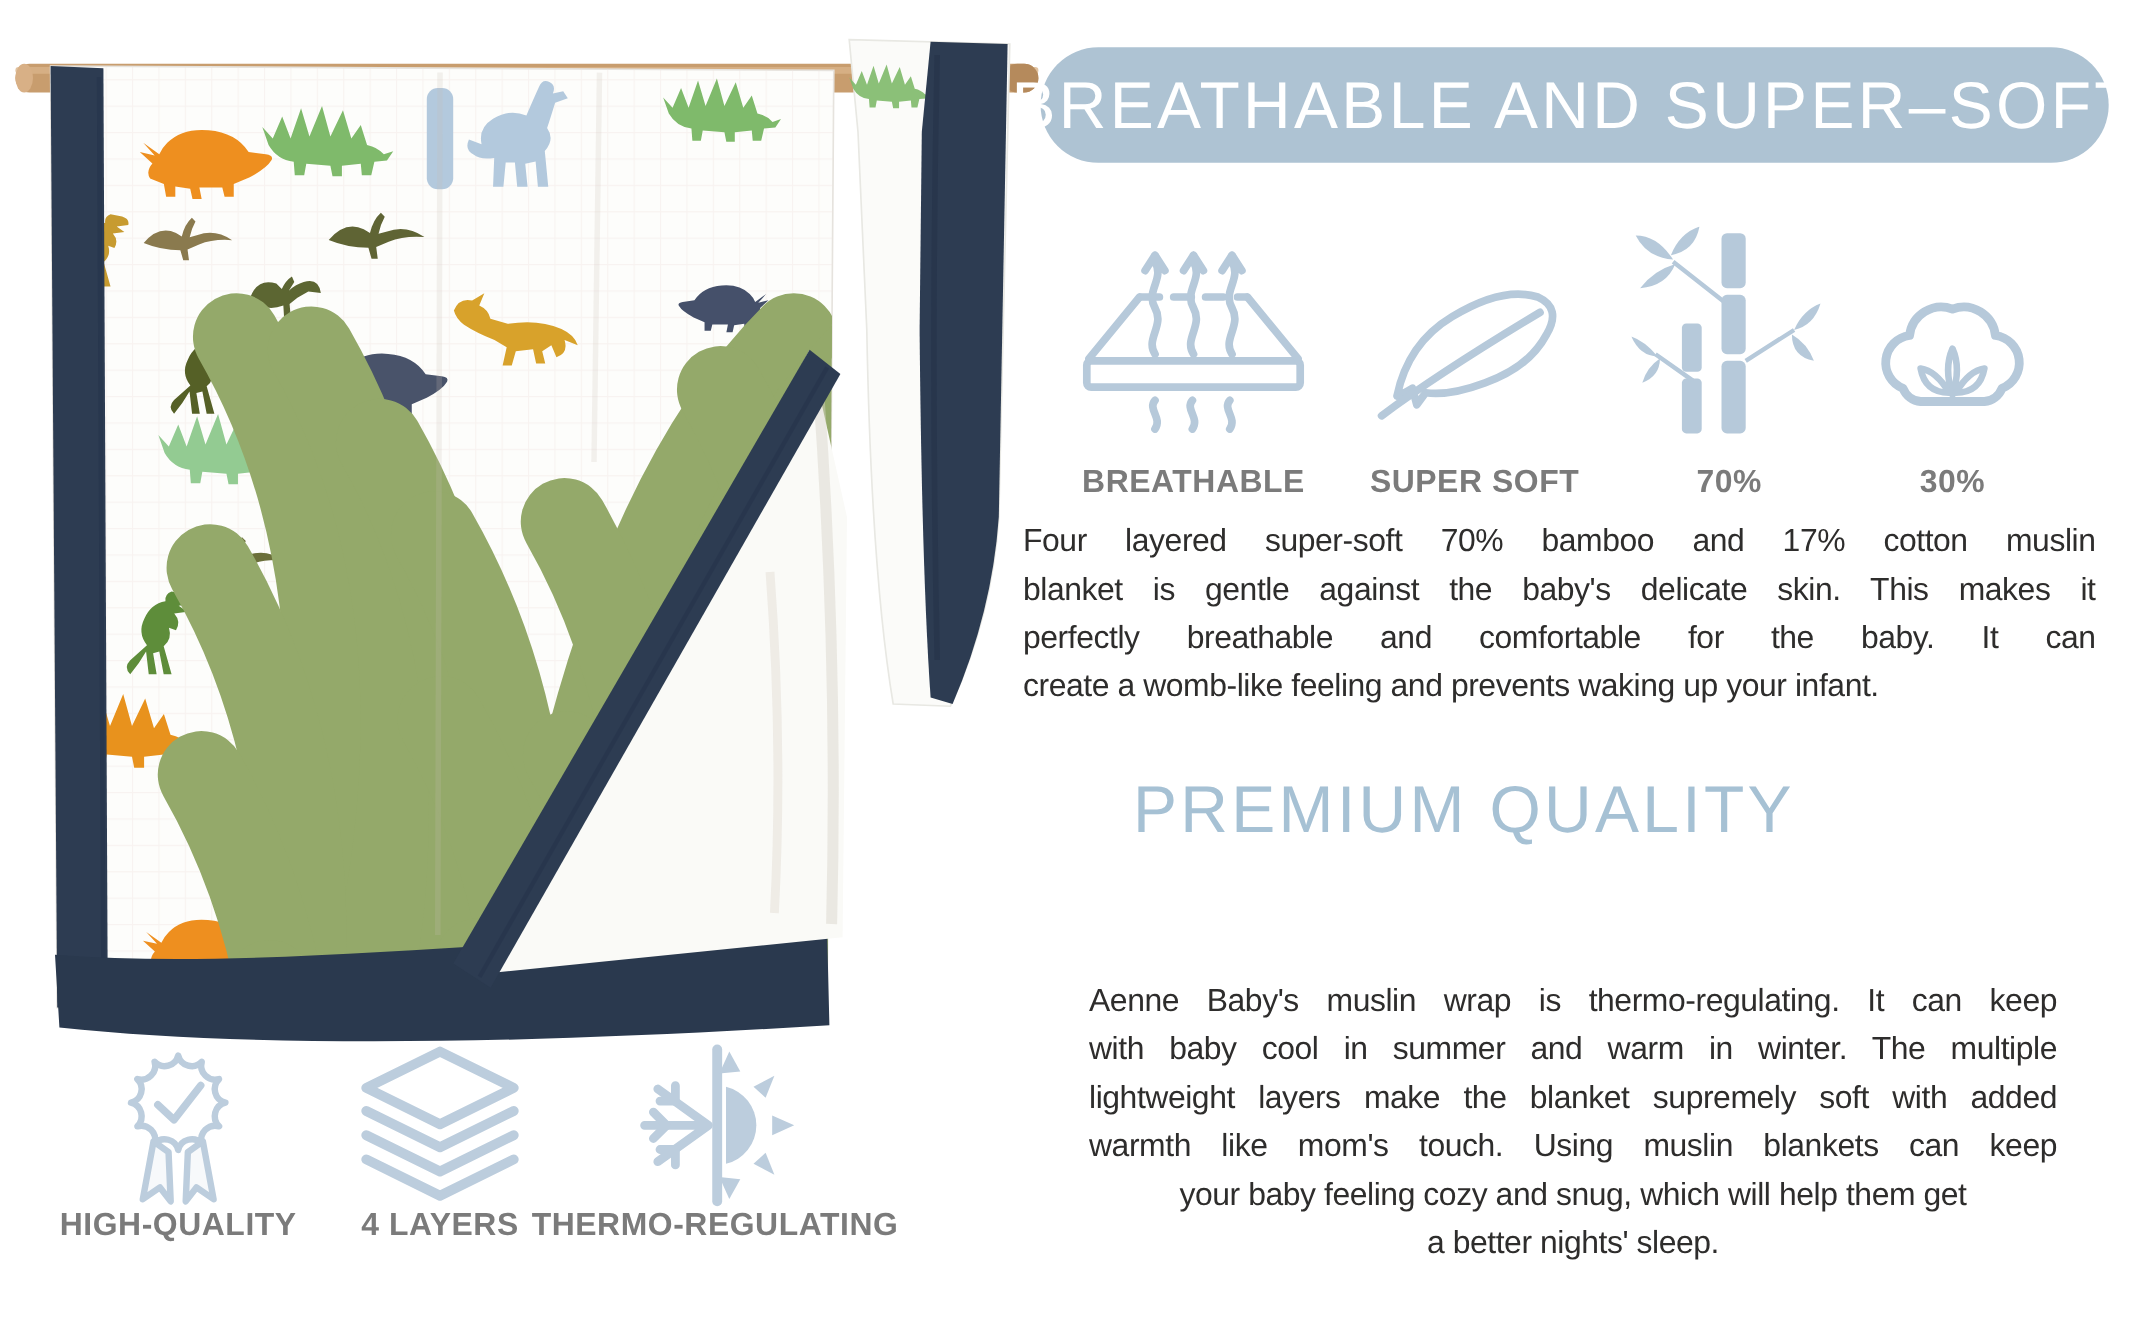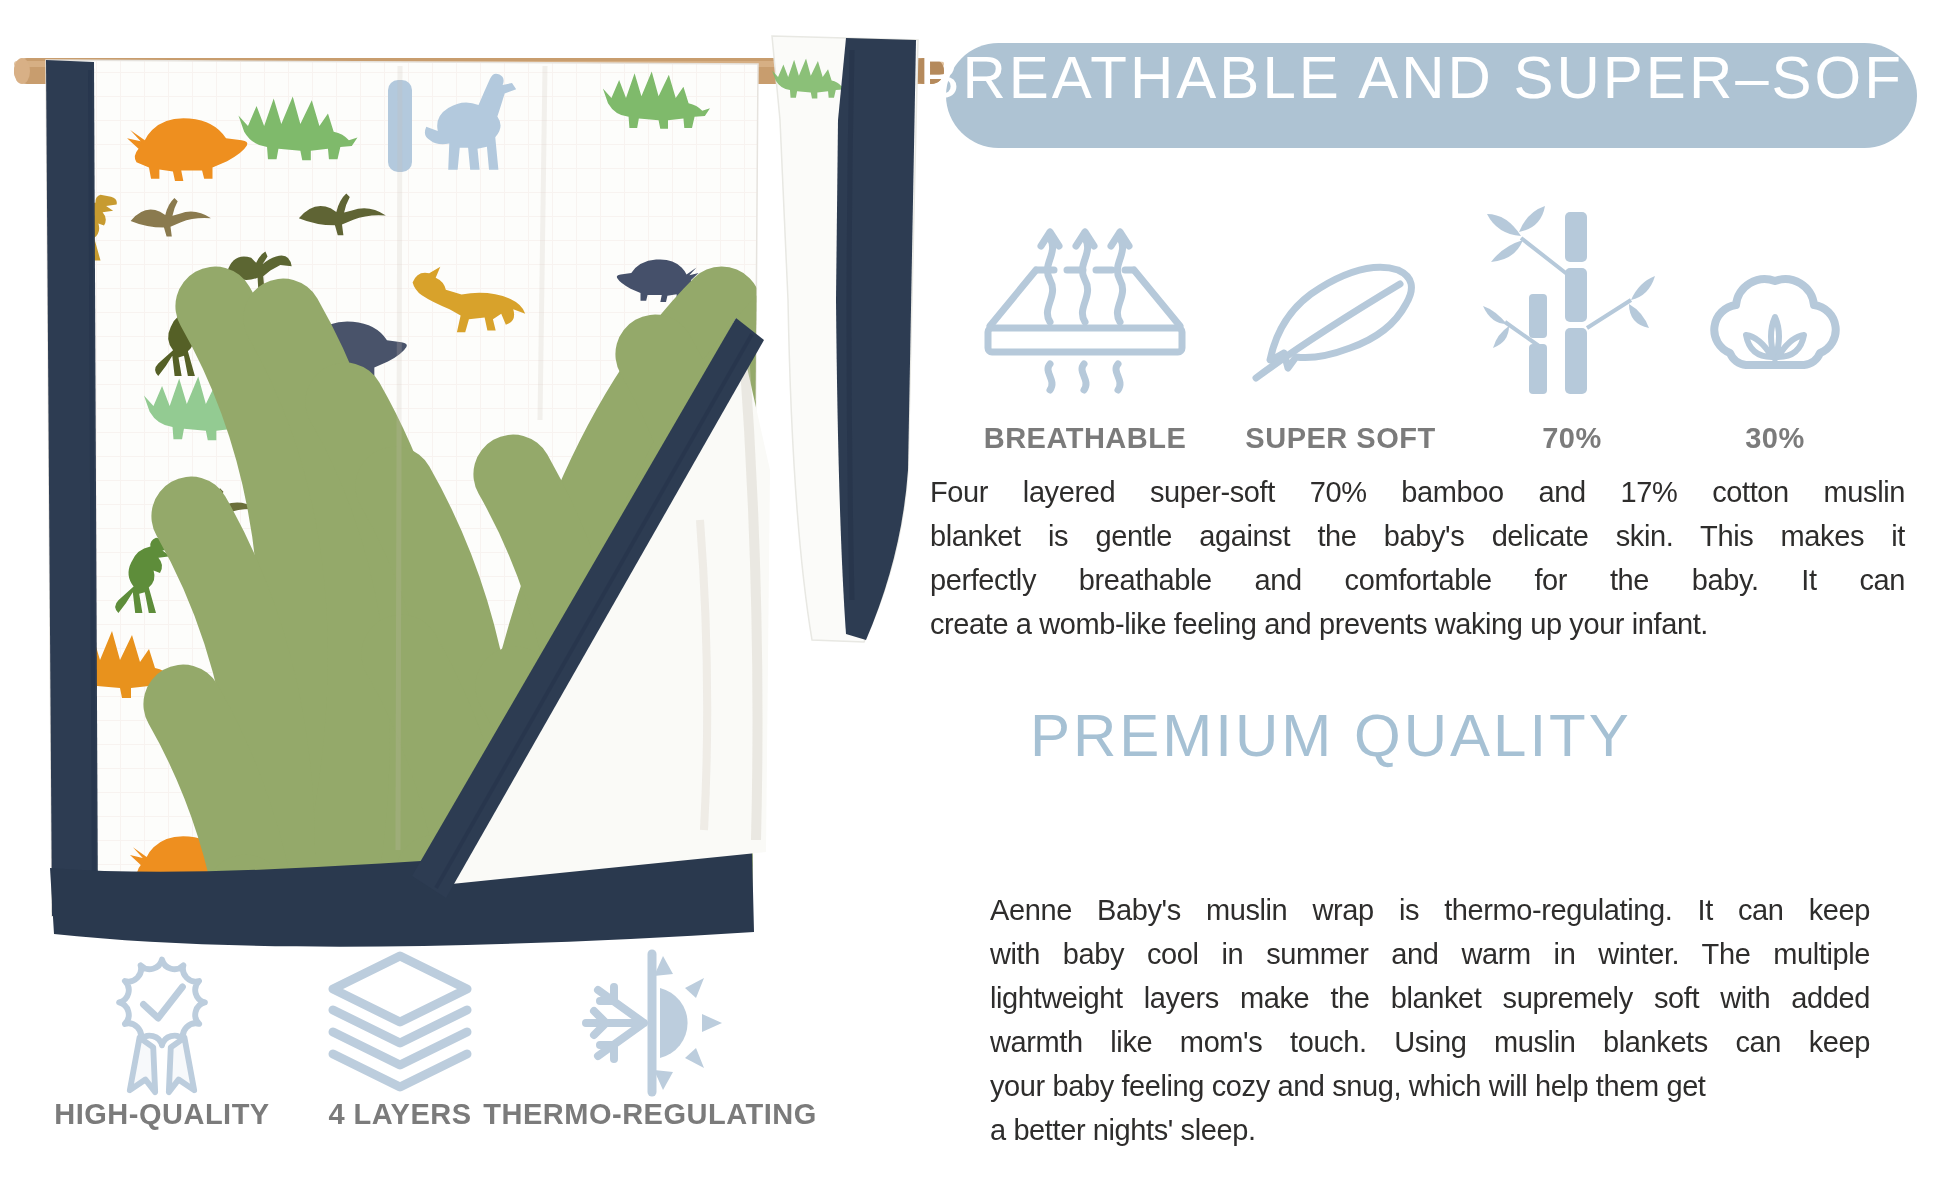--- a/index.html
+++ b/index.html
@@ -2,33 +2,33 @@
 <html><head>
 <meta charset="utf-8">
 <style>
   html,body{margin:0;padding:0;background:#fff;}
   .page{position:relative;width:1940px;height:1200px;background:#ffffff;overflow:hidden;
         font-family:"Liberation Sans", sans-serif;}
   .abs{position:absolute;}
 
   
   .banner{left:946px;top:43px;width:971px;height:105px;background:#aec3d3;border-radius:53px;
-          display:flex;justify-content:center;}
+          display:flex;align-items:center;justify-content:center;}
   .banner-text{color:#ffffff;font-size:60px;font-weight:300;letter-spacing:3px;white-space:nowrap;}
 
   
   .fcol{top:196px;display:flex;flex-direction:column;align-items:center;}
   .fcol .icon-box{height:202px;display:flex;align-items:flex-end;justify-content:center;}
   .flabel{margin-top:24px;font-size:29px;font-weight:bold;color:#7b7b7b;letter-spacing:.5px;white-space:nowrap;}
 
   
   .para{color:#2e2d2c;font-size:29px;line-height:44px;letter-spacing:-0.4px;}
   .jline{text-align:justify;text-align-last:justify;height:44px;white-space:nowrap;}
   .lline{text-align:left;height:44px;white-space:nowrap;}
-  .cline{height:44px;white-space:nowrap;}
+  .cline{text-align:center;height:44px;white-space:nowrap;}
 
   
   .heading{left:1030px;top:700px;width:810px;text-align:left;color:#a6c1d4;
            font-size:60px;font-weight:300;letter-spacing:3px;line-height:72px;}
   .heading .num{font-weight:700;}
 
   
   .bcol{top:950px;display:flex;flex-direction:column;align-items:center;}
   .bcol .icon-box{height:148px;display:flex;align-items:flex-end;justify-content:center;}
   .blabel{font-size:29px;font-weight:bold;color:#7b7b7b;letter-spacing:.5px;white-space:nowrap;}

